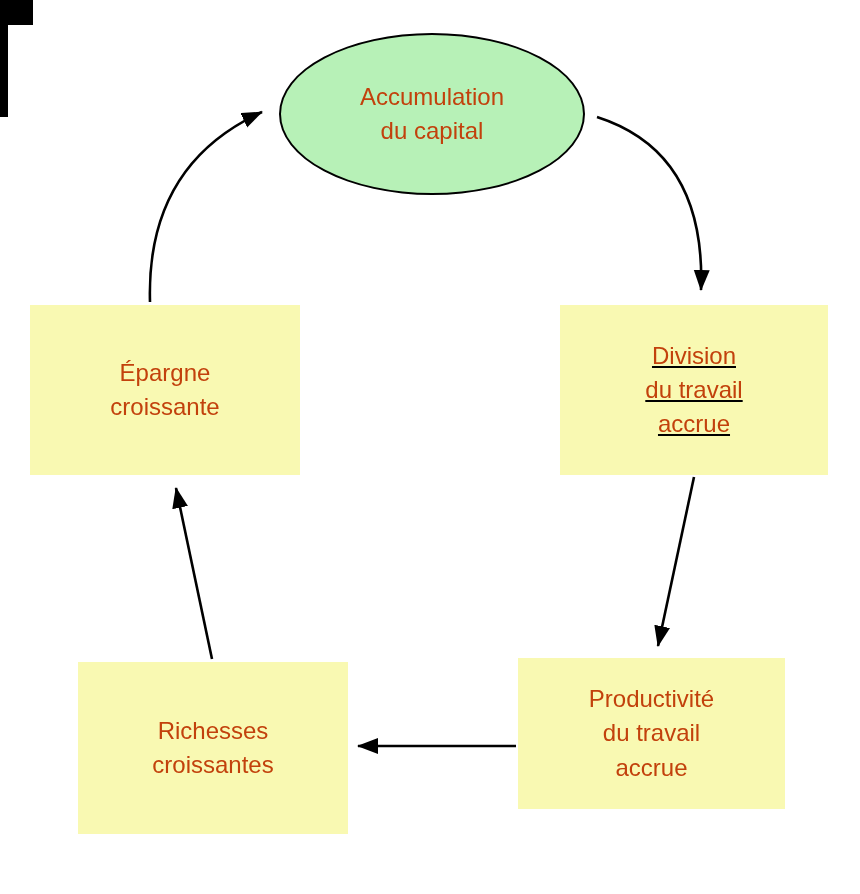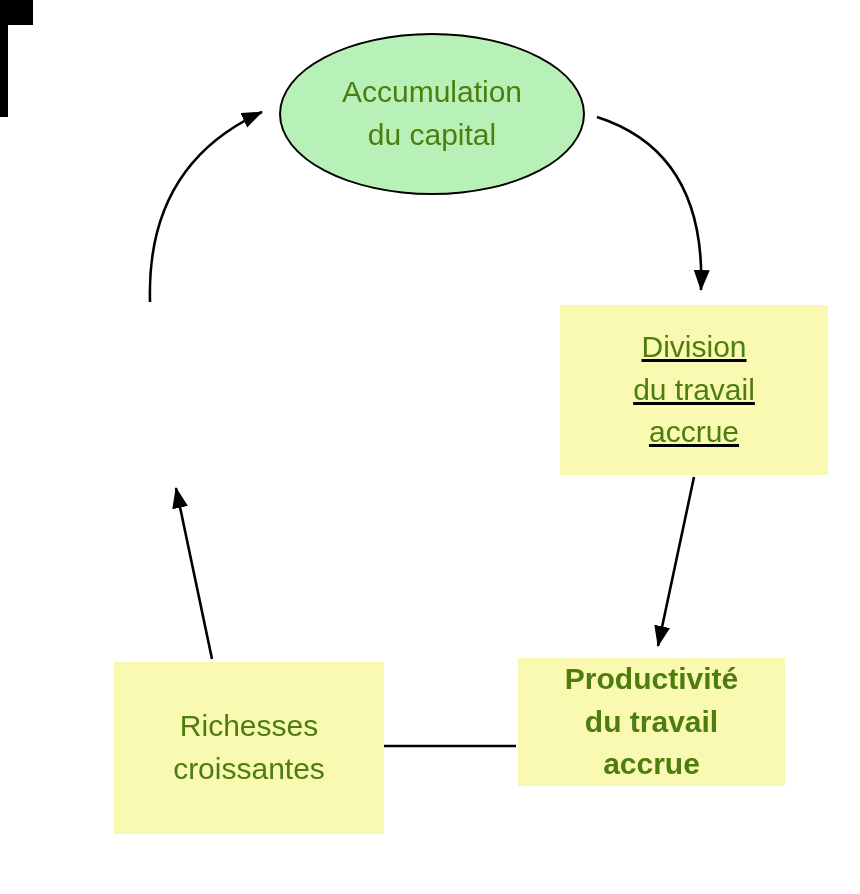--- a/index.html
+++ b/index.html
@@ -14,37 +14,37 @@
   }
   .node {
     position: absolute;
     display: flex;
     align-items: center;
     justify-content: center;
   }
   .node .label {
     white-space: pre-line;
     text-align: center;
-    font-size: 30px;
+    font-size: 24px;
     line-height: 1.42;
-    color: #4d7c0f;
+    color: #c2410c;
   }
   .ellipse {
     left: 279px; top: 33px;
     width: 306px; height: 162px;
     background: #b7f1b7;
     border: 2px solid #000;
     border-radius: 50%;
     box-sizing: border-box;
   }
   .box { background: #f9f9b2; }
   .box-epargne      { left: 30px;  top: 305px; width: 270px; height: 170px; }
   .box-division     { left: 560px; top: 305px; width: 268px; height: 170px; text-decoration: underline; }
-  .box-productivite { left: 518px; top: 658px; width: 267px; height: 128px; font-weight: bold; }
-  .box-richesses    { left: 78px;  top: 662px; width: 270px; height: 172px; margin-left: 36px; }
+  .box-productivite { left: 518px; top: 658px; width: 267px; height: 151px; }
+  .box-richesses    { left: 78px;  top: 662px; width: 270px; height: 172px; }
   .arrows-layer {
     position: absolute;
     left: 0; top: 0;
     width: 860px; height: 894px;
     pointer-events: none;
   }
   .artifact { position: absolute; background: #000; }
   .artifact-corner { left: 0; top: 0; width: 33px; height: 25px; }
   .artifact-strip  { left: 0; top: 25px; width: 8px; height: 92px; }
 </style>
@@ -67,20 +67,24 @@
     <path d="M 694 477 L 658 646" fill="none" stroke="#000" stroke-width="2.6" marker-end="url(#arrowhead)"></path>
     <path d="M 516 746 L 358 746" fill="none" stroke="#000" stroke-width="2.6" marker-end="url(#arrowhead)"></path>
     <path d="M 212 659 L 176 488" fill="none" stroke="#000" stroke-width="2.6" marker-end="url(#arrowhead)"></path>
   </svg>
 
   <div class="node ellipse">
     <div class="label">Accumulation
 du capital</div>
   </div>
 
+  <div class="node box box-epargne">
+    <div class="label">Épargne
+croissante</div>
+  </div>
 
   <div class="node box box-division">
     <div class="label">Division
 du travail
 accrue</div>
   </div>
 
   <div class="node box box-productivite">
     <div class="label">Productivité
 du travail

